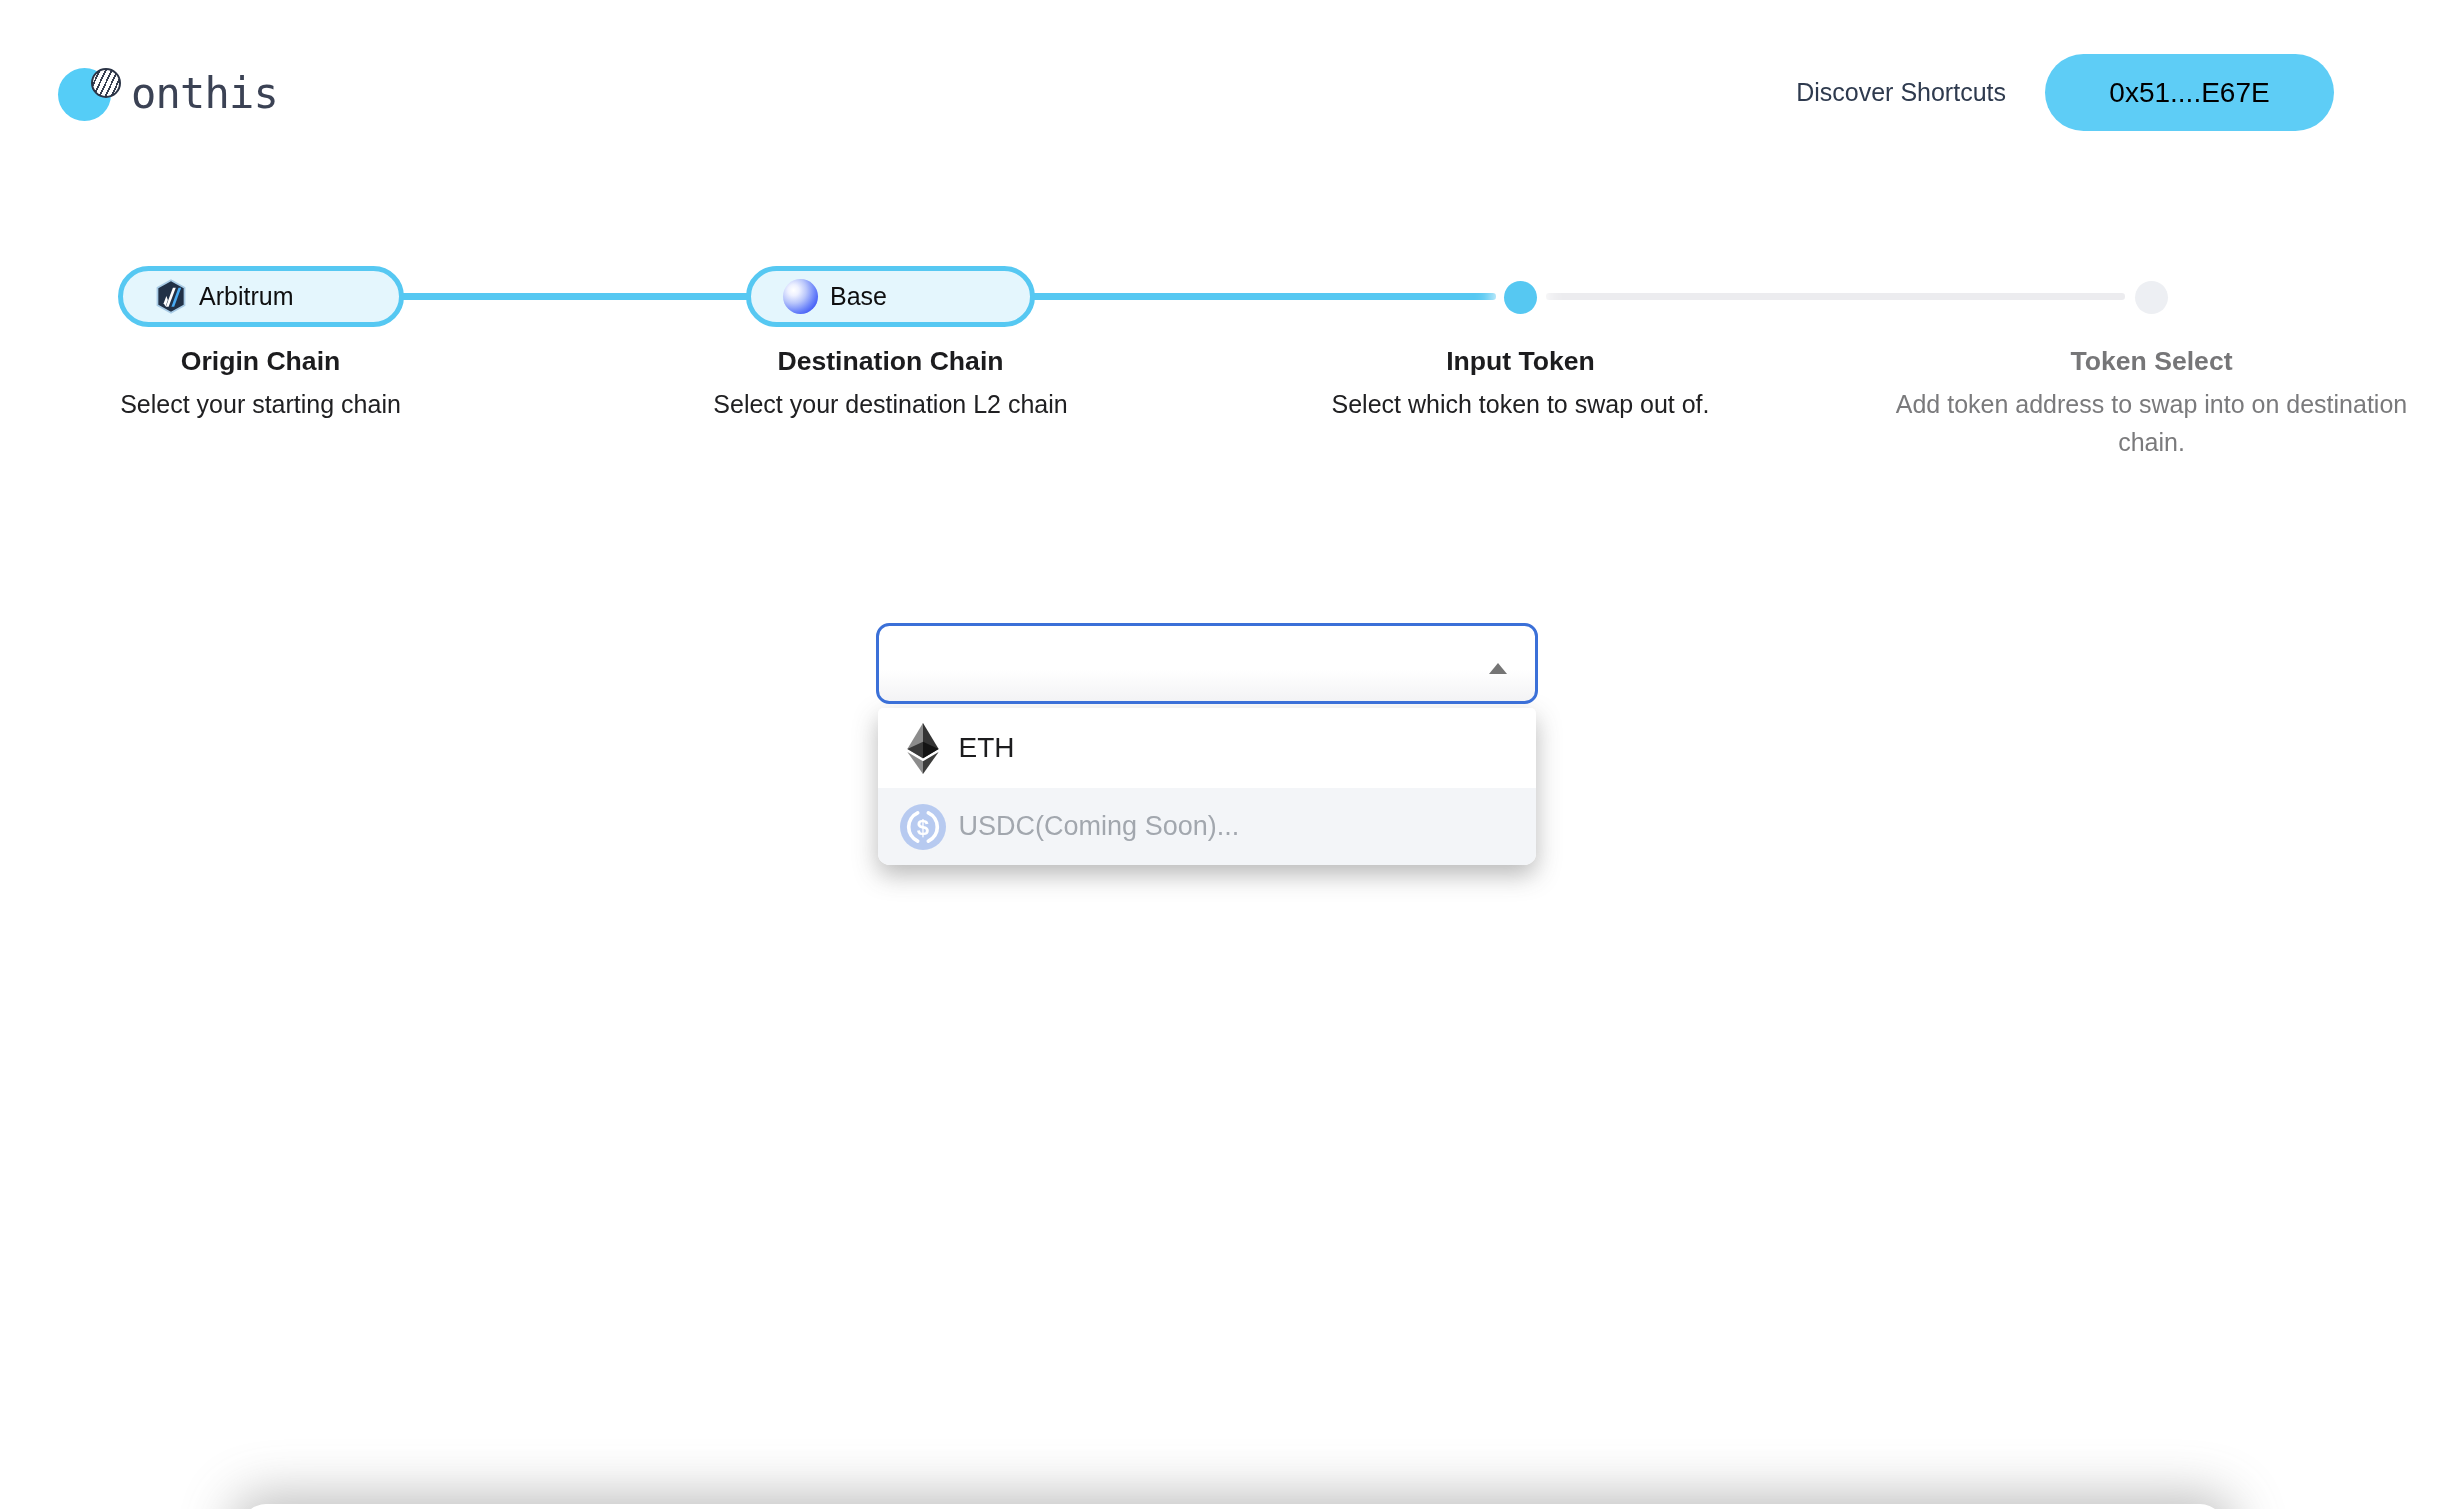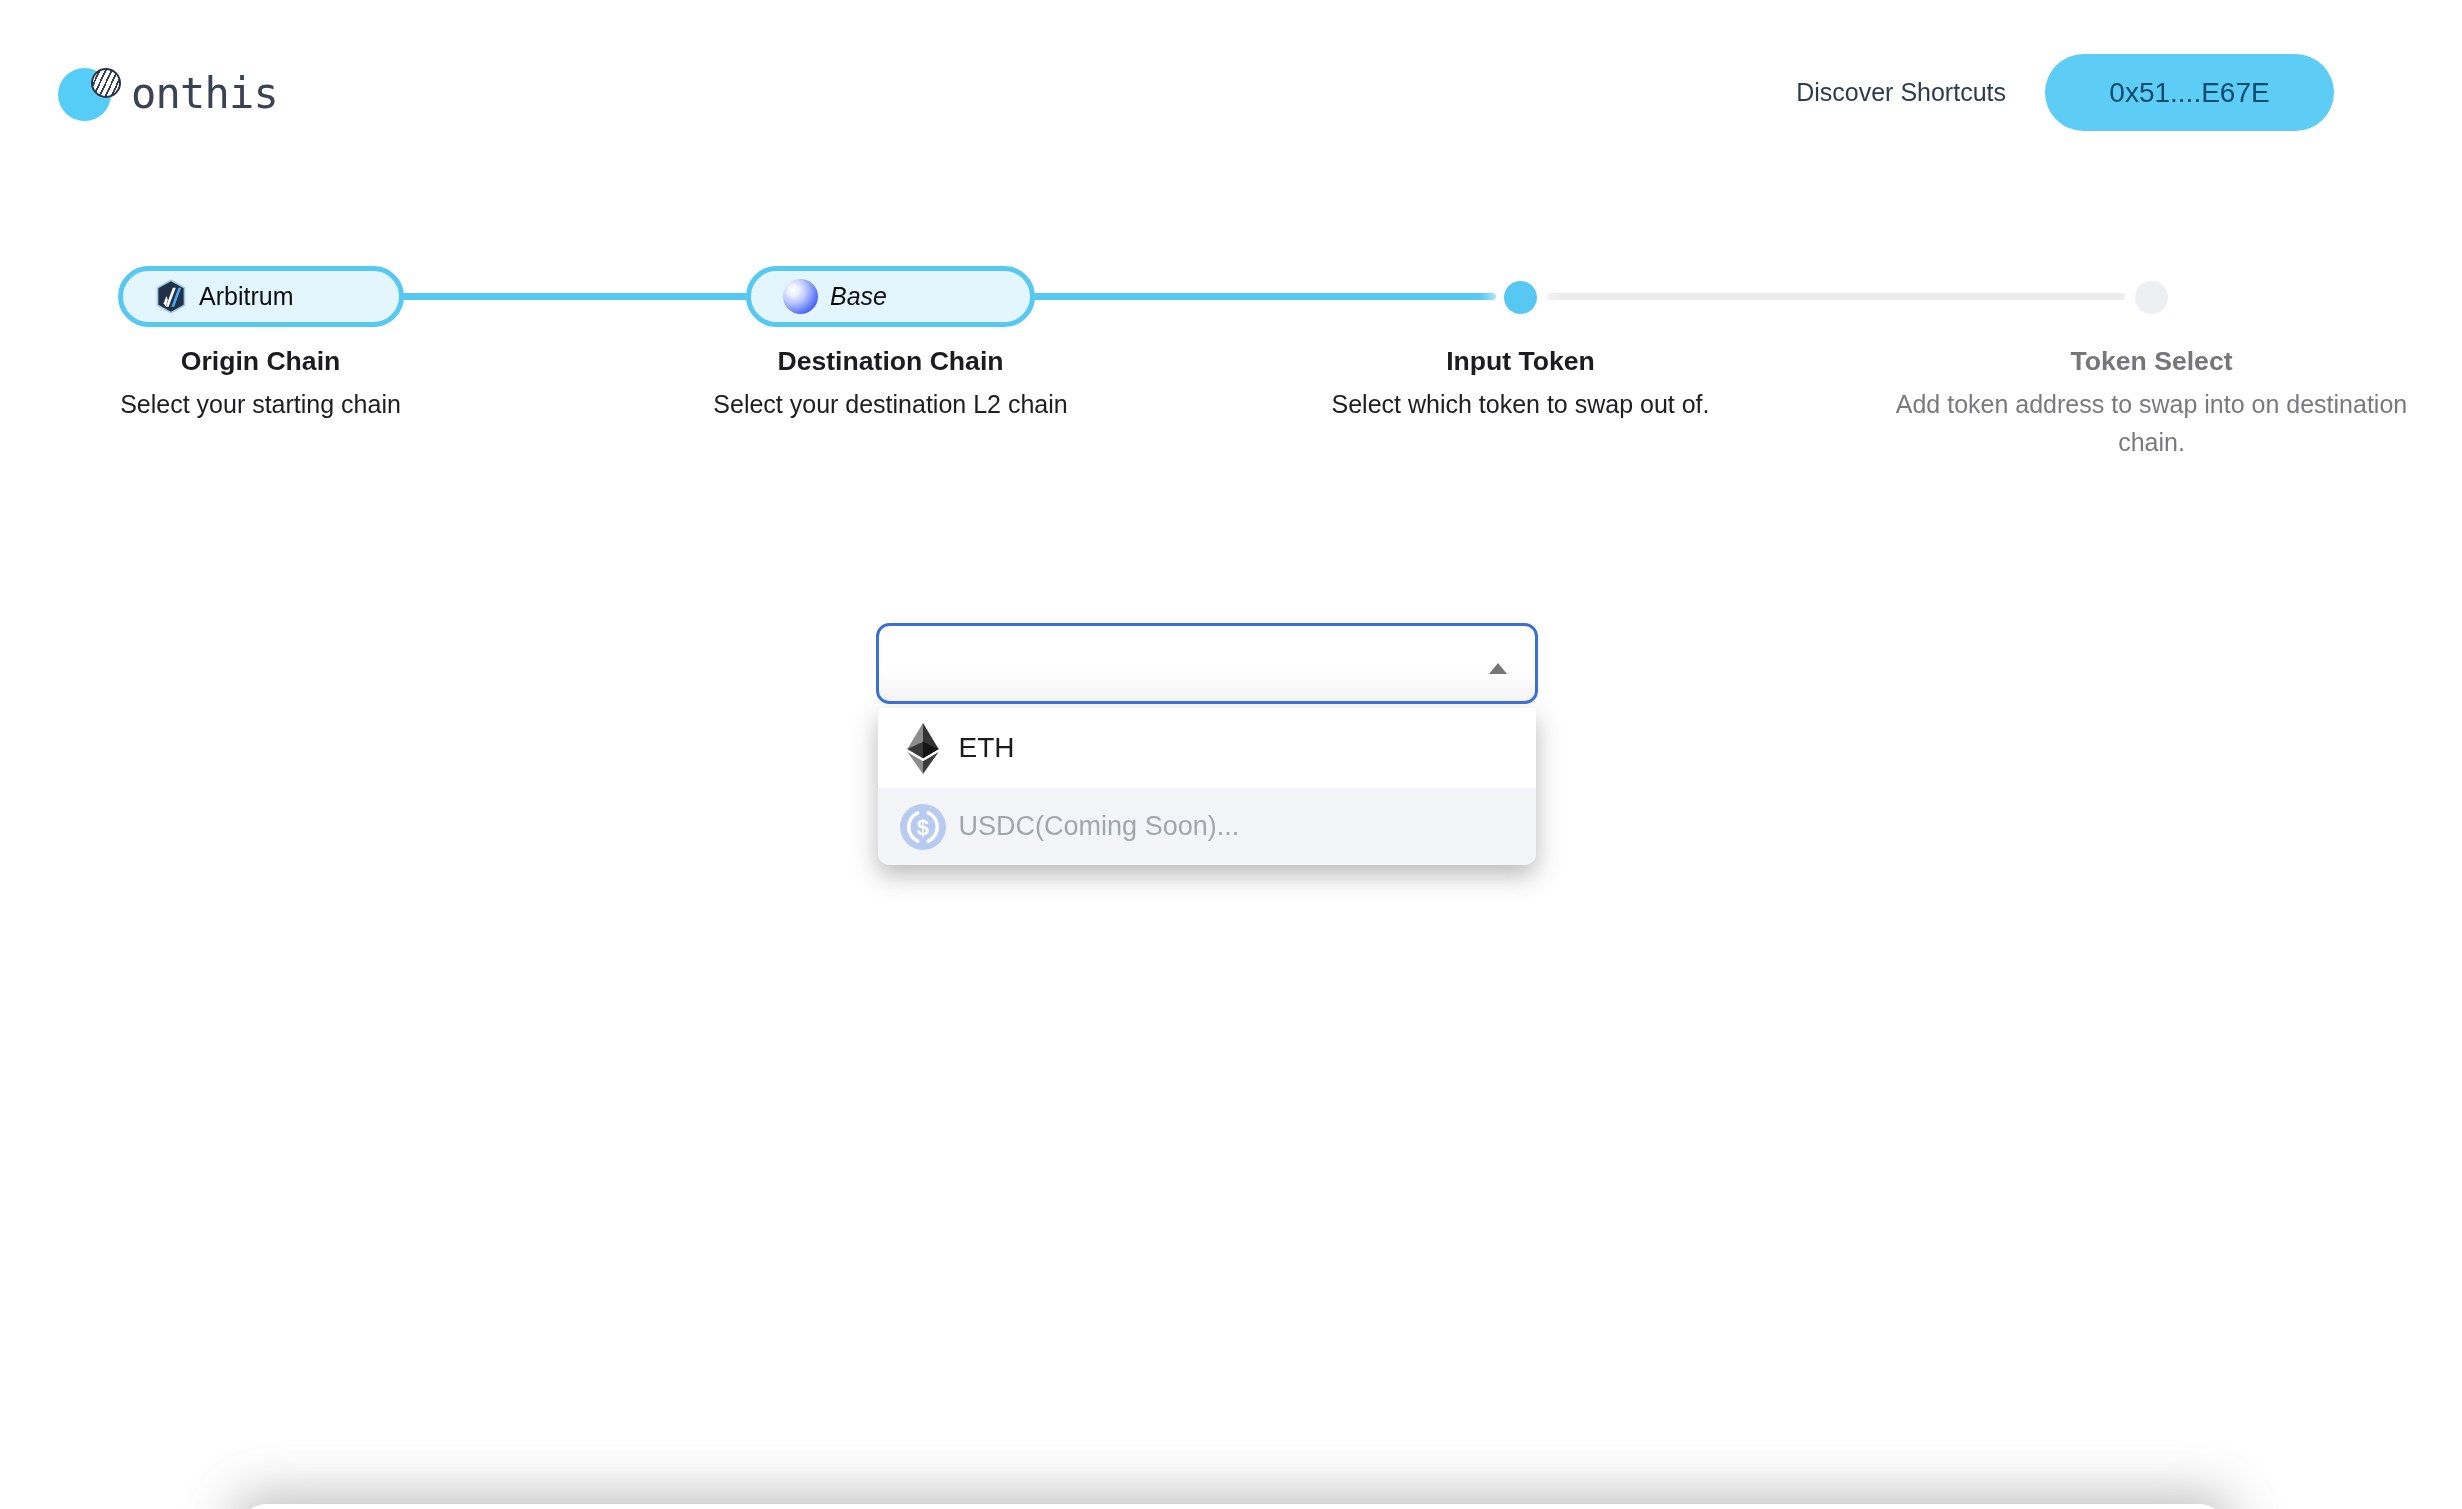--- a/index.html
+++ b/index.html
@@ -21,38 +21,38 @@
   .brand{position:absolute;left:58px;top:68px;height:53px;display:flex;align-items:center;cursor:pointer;}
   .logo-blue{position:absolute;left:0;top:0;width:53px;height:53px;border-radius:50%;background:#55cdf7;}
   .logo-hatch{position:absolute;left:33px;top:0;width:30px;height:30px;border-radius:50%;
     background:#fff repeating-linear-gradient(115deg, rgba(43,52,70,.95) 0 1.7px, transparent 1.7px 5.4px);
     border:2.5px solid #2b3446;box-sizing:border-box;}
   .brand-text{position:absolute;left:73px;top:3.3px;font-family:"DejaVu Sans Mono",monospace;
     font-size:42px;line-height:46px;color:var(--brand-navy);letter-spacing:-0.8px;}
   .header-nav{position:absolute;right:128px;top:54px;height:77px;display:flex;align-items:center;gap:39px;}
   .nav-link{font-size:25px;color:#2e3a4e;font-weight:500;text-decoration:none;cursor:pointer;white-space:nowrap;}
   .wallet-btn{width:289px;height:77px;border:none;border-radius:39px;background:var(--wallet-fill);
-    color:#0c4a6e;font-size:28px;font-family:"Liberation Sans",sans-serif;cursor:pointer;}
+    color:#000000;font-size:28px;font-family:"Liberation Sans",sans-serif;cursor:pointer;}
 
   
   .track{position:absolute;height:6.6px;border-radius:3.3px;top:293px;z-index:1;}
   .line-blue{background:var(--accent-sky);}
   .line-a{left:390px;width:365px;}
   .line-b{left:1029px;width:467px;}
   .line-gray{left:1546px;width:579px;background:var(--inactive-line);}
   .dot{position:absolute;top:281px;width:33px;height:33px;border-radius:50%;z-index:2;}
   .dot-active{left:1504px;background:var(--accent-sky);box-shadow:0 0 18px 11.6px rgba(255,255,255,.95);}
   .dot-upcoming{left:2135px;background:var(--inactive-dot);}
 
   .chip{position:absolute;top:266px;height:61px;box-sizing:border-box;z-index:3;
     display:flex;align-items:center;padding-left:32px;gap:12px;
     background:var(--chip-fill);border:5.8px solid var(--accent-sky);border-radius:33px;cursor:pointer;
     font-family:"Liberation Sans",sans-serif;}
   .chip-1{left:118px;width:286px;}
-  .chip-2{left:746px;width:289px;font-style:italic;}
+  .chip-2{left:746px;width:289px;}
   .chip-label{font-size:25px;color:#0f0f10;font-weight:500;}
   .arb-icon{display:flex;width:32px;height:35px;}
   .base-icon{width:35px;height:35px;border-radius:50%;
     background:radial-gradient(circle at 30% 32%, #ffffff 0%, #eef1ff 16%, #b9c6fb 38%, #6f87fa 62%, #3c55f5 82%, #2e43ea 100%);}
 
   .step-col{position:absolute;text-align:center;z-index:2;}
   .step-title{font-size:26.6px;font-weight:700;line-height:33px;color:#1c1c1e;}
   .step-sub{font-size:25px;line-height:38px;color:#202022;margin-top:6.6px;}
   .col-1{left:-30px;top:345px;width:581px;}
   .col-2{left:600px;top:345px;width:581px;}

